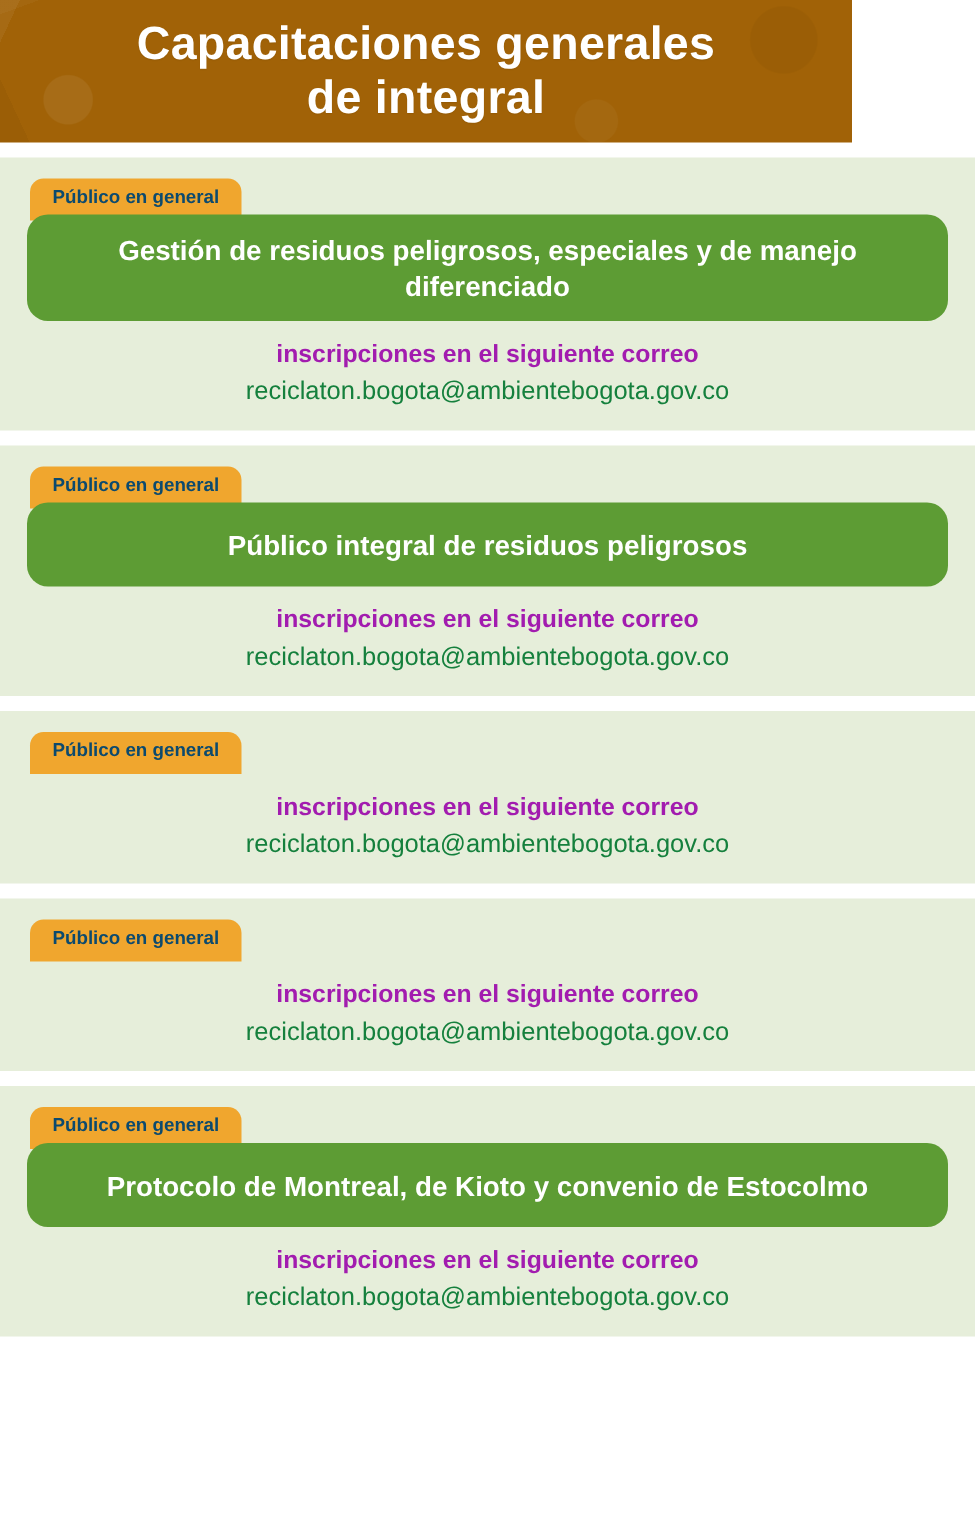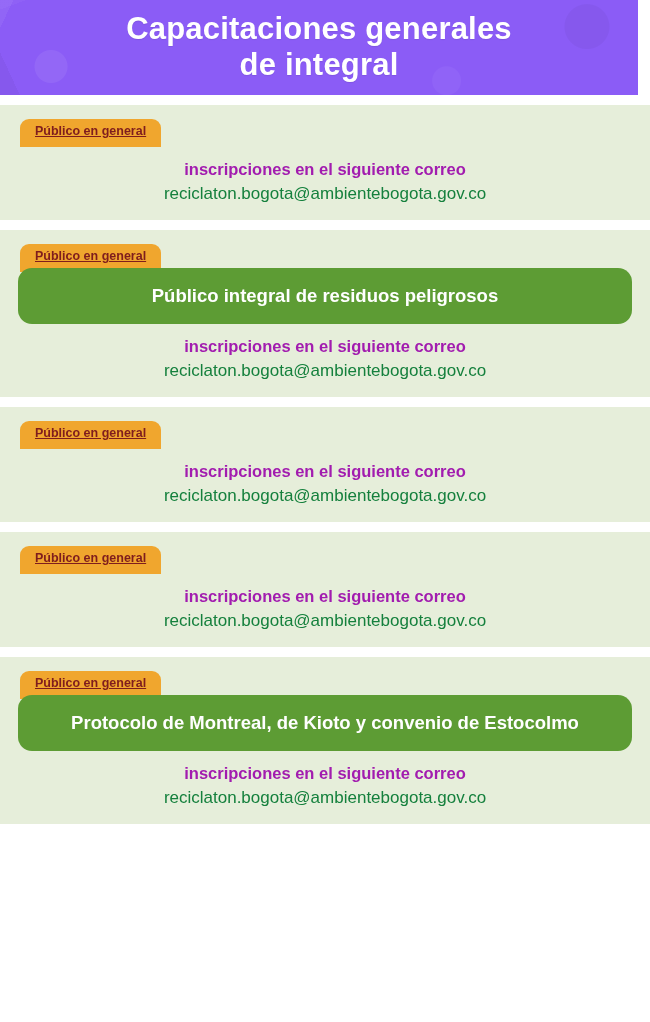--- a/index.html
+++ b/index.html
@@ -17,23 +17,23 @@
   .page {
     position: relative;
     width: 650px;
     height: 1022px;
     background: #ffffff;
   }
 
   
   .banner {
     position: relative;
-    width: 638px;
+    width: 568px;
     height: 95px;
-    background: #8b5cf6;
+    background: #a16207;
     overflow: hidden;
   }
   .banner-texture {
     position: absolute;
     inset: 0;
     opacity: 0.35;
     background:
       linear-gradient(115deg, rgba(255,255,255,0.16) 0 12px, rgba(0,0,0,0) 12px 30px),
       linear-gradient(65deg, rgba(0,0,0,0.10) 0 18px, rgba(0,0,0,0) 18px 46px),
       linear-gradient(160deg, rgba(255,255,255,0.10) 0 9px, rgba(0,0,0,0) 9px 28px),
@@ -63,27 +63,26 @@
     box-sizing: border-box;
   }
   .card + .card { margin-top: 10px; }
   .card.first { margin-top: 10px; }
 
   .tag {
     position: relative;
     margin-left: 20px;
     display: inline-block;
     background: #f0a62e;
-    color: #7f1d1d;
+    color: #0c4a6e;
     font-size: 12.5px;
     font-weight: bold;
     padding: 5px 15px 9px 15px;
     border-radius: 9px 9px 0 0;
     z-index: 1;
-    text-decoration: underline;
   }
 
   .title-box {
     position: relative;
     margin: -4px 18px 0 18px;
     background: #5d9c34;
     border-radius: 14px;
     min-height: 56px;
     display: flex;
     align-items: center;
@@ -122,20 +121,23 @@
   <div class="banner">
     <div class="banner-texture"></div>
     <div class="banner-title">
       <div>Capacitaciones generales</div>
       <div>de integral</div>
     </div>
   </div>
 
   <div class="card first">
     <div class="tag">Público en general</div>
+    <div class="title-box">
+      <div class="course-title">Gestión de residuos peligrosos, especiales y de manejo diferenciado</div>
+    </div>
     <div class="signup-label">inscripciones en el siguiente correo</div>
     <div class="signup-email">reciclaton.bogota@ambientebogota.gov.co</div>
   </div>
 
   <div class="card">
     <div class="tag">Público en general</div>
     <div class="title-box">
       <div class="course-title">Público integral de residuos peligrosos</div>
     </div>
     <div class="signup-label">inscripciones en el siguiente correo</div>

